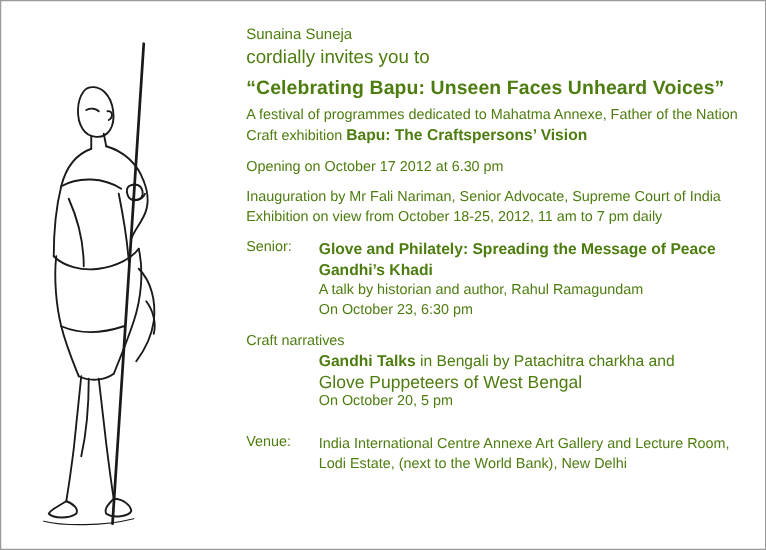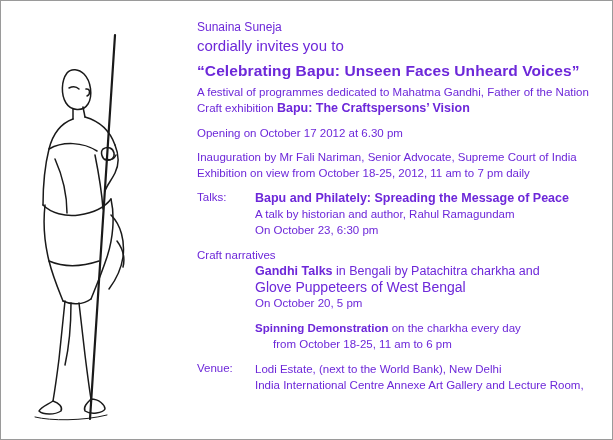--- a/index.html
+++ b/index.html
@@ -9,21 +9,21 @@
   }
   #card {
     position: relative;
     width: 613px;
     height: 440px;
     background: #ffffff;
     border: 1px solid #9a9a9a;
     box-sizing: border-box;
     overflow: hidden;
     font-family: "Liberation Sans", sans-serif;
-    color: #6d28d9;
+    color: #4d7c0f;
     padding-left: 24px;
   }
   
   #illustration {
     position: absolute;
     left: 6px;
     top: 8px;
     width: 186px;
     height: 424px;
   }
@@ -164,62 +164,57 @@
   </div>
 
   <div id="content">
 
     <div class="name">Sunaina Suneja</div>
     <div class="sp-1"></div>
     <div class="invite">cordially invites you to</div>
     <div class="sp-2"></div>
     <div class="headline">“Celebrating Bapu: Unseen Faces Unheard Voices”</div>
     <div class="sp-1"></div>
-    <div class="festival">A festival of programmes dedicated to Mahatma Gandhi, Father of the Nation</div>
+    <div class="festival">A festival of programmes dedicated to Mahatma Annexe, Father of the Nation</div>
     <div class="craftline">
       <span>Craft exhibition</span>
       <b>Bapu: The Craftspersons’ Vision</b>
     </div>
     <div class="sp-3"></div>
     <div class="opening">Opening on October 17 2012 at 6.30 pm</div>
     <div class="sp-3"></div>
     <div class="line">Inauguration by Mr Fali Nariman, Senior Advocate, Supreme Court of India</div>
     <div class="line">Exhibition on view from October 18-25, 2012, 11 am to 7 pm daily</div>
     <div class="sp-3"></div>
 
     <div class="block">
-      <div class="label">Talks:</div>
-      <div class="talk-title">Bapu and Philately: Spreading the Message of Peace</div>
+      <div class="label">Senior:</div>
+      <div class="talk-title">Glove and Philately: Spreading the Message of Peace</div>
+      <div class="talk-title">Gandhi’s Khadi</div>
       <div class="talk-sub">A talk by historian and author, Rahul Ramagundam</div>
       <div class="talk-sub">On October 23, 6:30 pm</div>
     </div>
 
     <div class="sp-3"></div>
 
     <div class="block">
       <div class="sec-title" style="position:absolute;left:0;top:0;">Craft narratives</div>
       <div style="height:16px;"></div>
       <div class="gandhi-katha">
         <b>Gandhi Talks</b><span> in Bengali by Patachitra charkha and</span>
       </div>
       <div class="talk-sub" style="font-size:14px;">Glove Puppeteers of West Bengal</div>
       <div class="talk-sub">On October 20, 5 pm</div>
     </div>
 
     <div class="sp-3"></div>
 
-    <div class="block">
-      <div class="spin">
-        <b>Spinning Demonstration</b><span> on the charkha every day</span>
-      </div>
-      <div class="spin sub-ind">from October 18-25, 11 am to 6 pm</div>
-    </div>
 
     <div class="sp-3"></div>
 
     <div class="block">
       <div class="label">Venue:</div>
+      <div class="venue-body">India International Centre Annexe Art Gallery and Lecture Room,</div>
       <div class="venue-body">Lodi Estate, (next to the World Bank), New Delhi</div>
-      <div class="venue-body">India International Centre Annexe Art Gallery and Lecture Room,</div>
     </div>
 
   </div>
 </div>
 
 </body></html>

